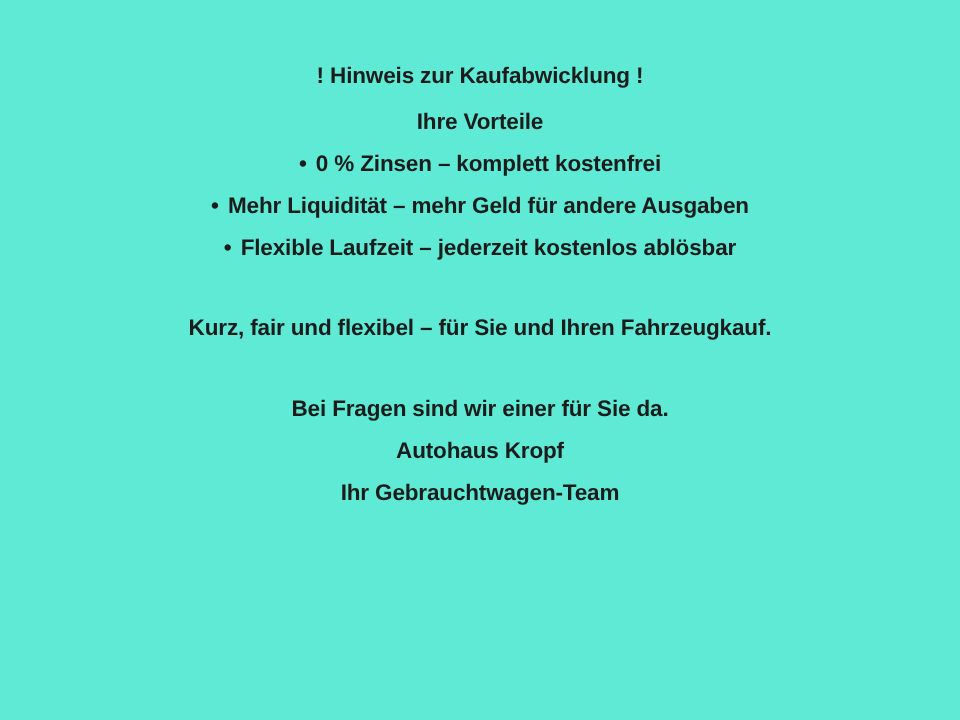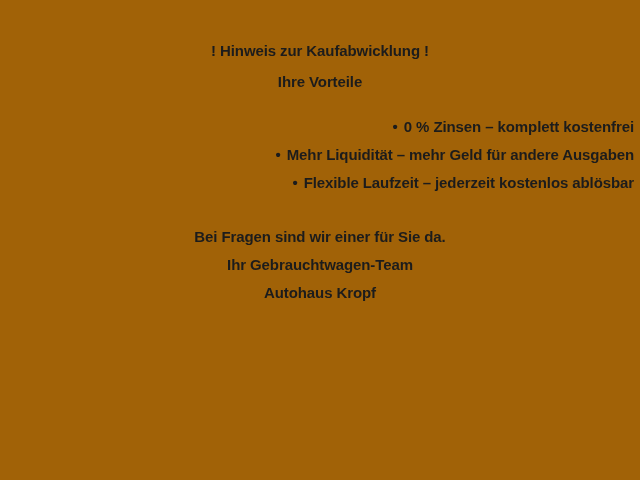--- a/index.html
+++ b/index.html
@@ -5,21 +5,21 @@
   html, body {
     margin: 0;
     padding: 0;
     background: #ffffff;
   }
   .page {
     position: relative;
     width: 640px;
     height: 480px;
     margin: 0 auto;
-    background: #a16207;
+    background: #5eead4;
     overflow: hidden;
     font-family: "Liberation Sans", "DejaVu Sans", sans-serif;
     font-weight: 700;
     color: #1c1c1c;
     text-align: center;
     box-sizing: border-box;
     padding: 40px 6px 0 6px;
     letter-spacing: -0.1px;
   }
   .line {
@@ -27,27 +27,26 @@
     line-height: 21px;
     margin: 0;
   }
   .title {
     margin-bottom: 10px;
   }
   .intro {
     margin-bottom: 6px;
   }
   .benefits-heading {
-    margin-bottom: 24px;
+    margin-bottom: 7px;
   }
   .benefits-list {
     list-style: none;
     margin: 0;
     padding: 0;
-    text-align: right;
   }
   .benefits-list li {
     font-size: 15px;
     line-height: 21px;
     margin-bottom: 7px;
   }
   .bullet {
     margin-right: 2px;
   }
   .tagline {
@@ -69,20 +68,21 @@
 
 
   <h2 class="line benefits-heading">Ihre Vorteile</h2>
 
   <ul class="benefits-list">
     <li><span class="bullet">•</span> <span>0 % Zinsen – komplett kostenfrei</span></li>
     <li><span class="bullet">•</span> <span>Mehr Liquidität – mehr Geld für andere Ausgaben</span></li>
     <li><span class="bullet">•</span> <span>Flexible Laufzeit – jederzeit kostenlos ablösbar</span></li>
   </ul>
 
+  <p class="line tagline">Kurz, fair und flexibel – für Sie und Ihren Fahrzeugkauf.</p>
 
   <div class="closing-block">
     <p class="line">Bei Fragen sind wir einer für Sie da.</p>
+    <p class="line">Autohaus Kropf</p>
     <p class="line">Ihr Gebrauchtwagen-Team</p>
-    <p class="line">Autohaus Kropf</p>
   </div>
 
 </div>
 
 </body></html>

